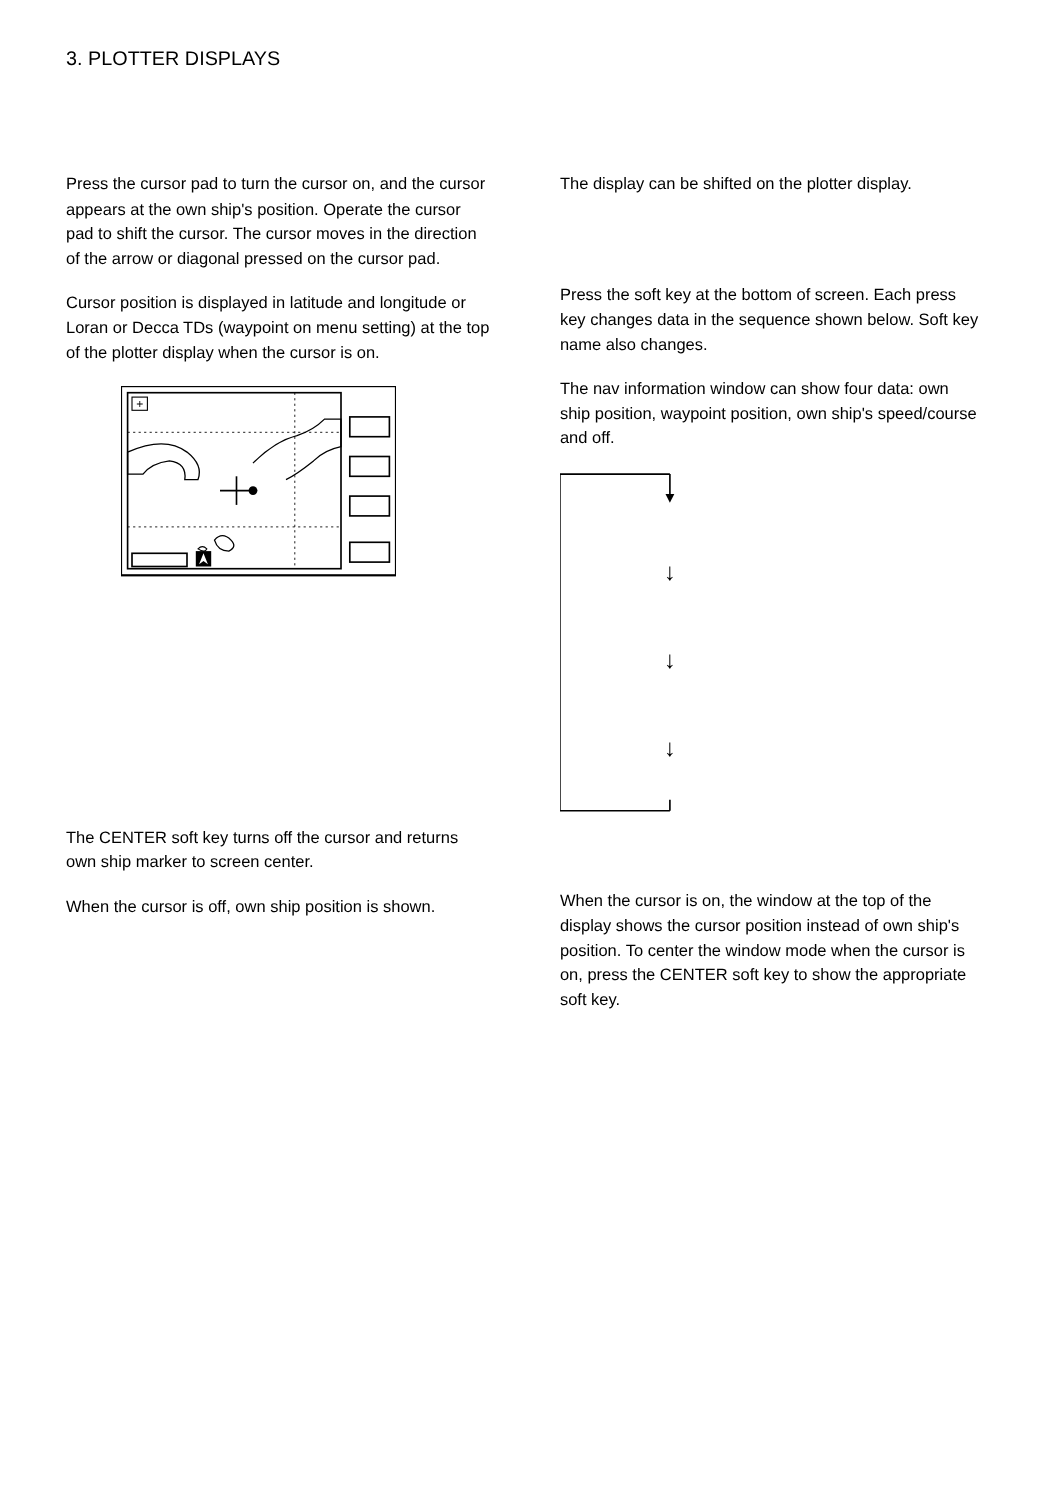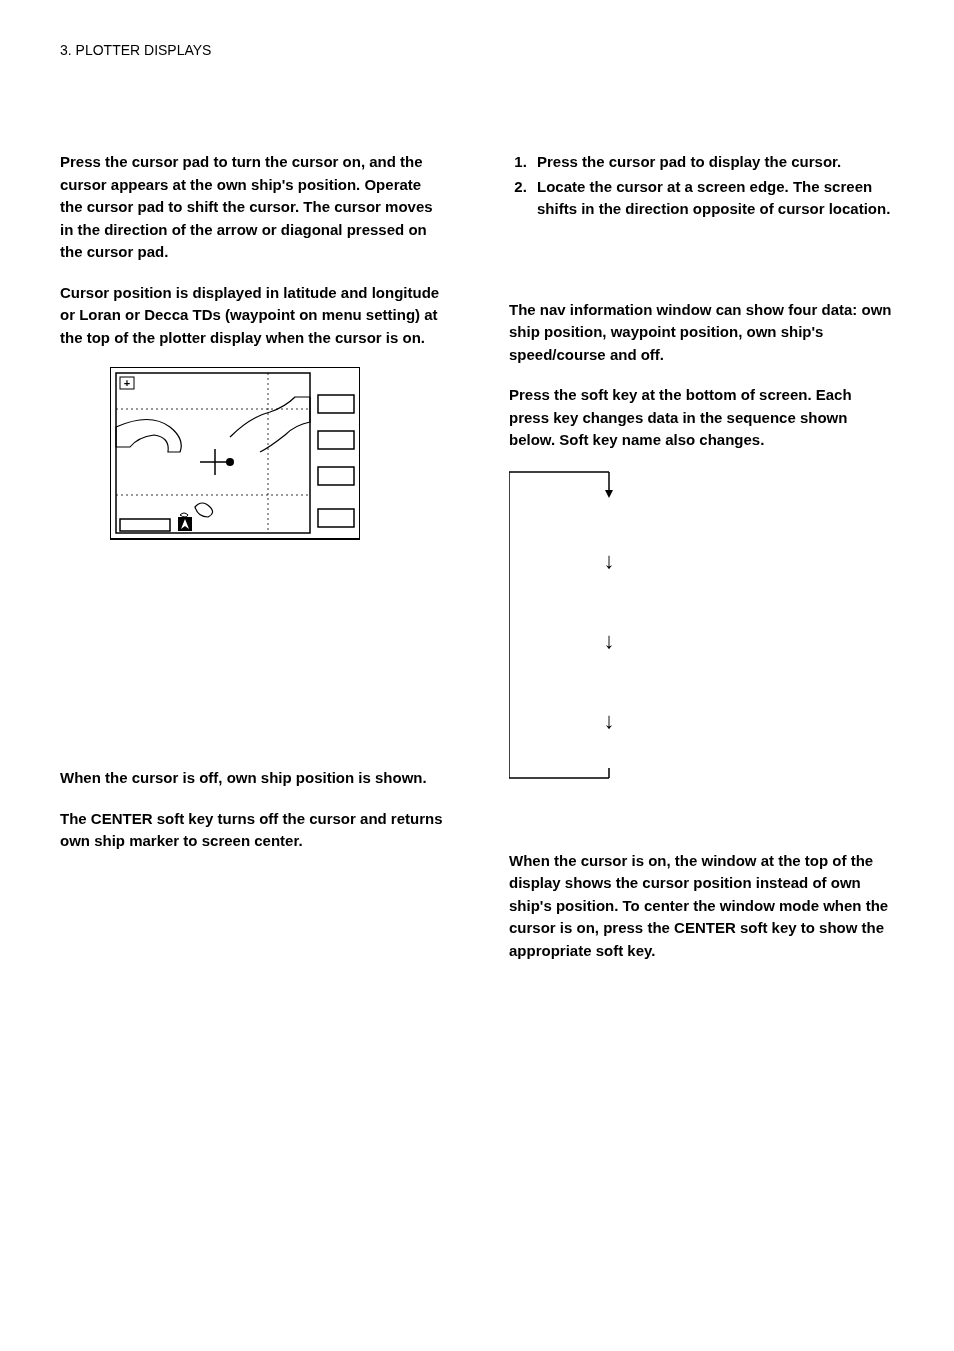--- a/index.html
+++ b/index.html
@@ -5,27 +5,26 @@
   body {
     margin: 0;
     padding: 40px 60px;
     font-family: Arial, Helvetica, sans-serif;
     font-size: 15px;
     line-height: 1.5;
     color: #000;
     width: 834px;
   }
   .header {
-    font-size: 14px;
+    font-size: 18px;
     margin-bottom: 90px;
   }
   .columns {
     display: flex;
     gap: 64px;
-    font-weight: bold;
   }
   .col {
     flex: 1;
   }
   p {
     margin: 0 0 18px 0;
   }
   ol {
     margin: 0 0 18px 0;
     padding-left: 22px;
@@ -87,35 +86,32 @@
 
         <rect x="208" y="28" width="36" height="18" fill="none" stroke="#000" stroke-width="1.5"></rect>
         <rect x="208" y="64" width="36" height="18" fill="none" stroke="#000" stroke-width="1.5"></rect>
         <rect x="208" y="100" width="36" height="18" fill="none" stroke="#000" stroke-width="1.5"></rect>
         <rect x="208" y="142" width="36" height="18" fill="none" stroke="#000" stroke-width="1.5"></rect>
       </svg>
     </div>
 
     <div class="spacer-lg"></div>
 
+    <p>The CENTER soft key turns off the cursor and returns own ship marker to screen center.</p>
     <p>When the cursor is off, own ship position is shown.</p>
-    <p>The CENTER soft key turns off the cursor and returns own ship marker to screen center.</p>
   </div>
 
   <div class="col">
+    <p>The display can be shifted on the plotter display.</p>
 
-    <ol>
-      <li>Press the cursor pad to display the cursor.</li>
-      <li>Locate the cursor at a screen edge. The screen shifts in the direction opposite of cursor location.</li>
-    </ol>
 
     <div style="height:60px;"></div>
 
+    <p>Press the soft key at the bottom of screen. Each press key changes data in the sequence shown below. Soft key name also changes.</p>
     <p>The nav information window can show four data: own ship position, waypoint position, own ship's speed/course and off.</p>
-    <p>Press the soft key at the bottom of screen. Each press key changes data in the sequence shown below. Soft key name also changes.</p>
 
     <div>
       <svg width="160" height="320" viewBox="0 0 160 320">
 
         <line x1="0" y1="2" x2="100" y2="2" stroke="#000" stroke-width="1.5"></line>
 
         <line x1="100" y1="2" x2="100" y2="22" stroke="#000" stroke-width="1.5"></line>
         <polygon points="96,20 104,20 100,28" fill="#000"></polygon>
 
         <line x1="0" y1="2" x2="0" y2="308" stroke="#000" stroke-width="1.5"></line>

